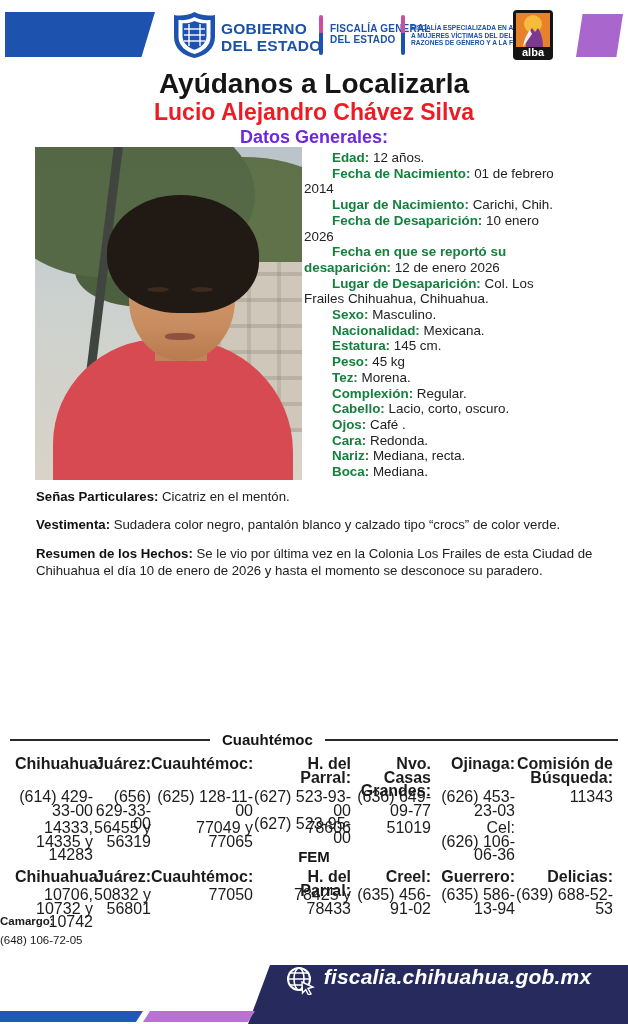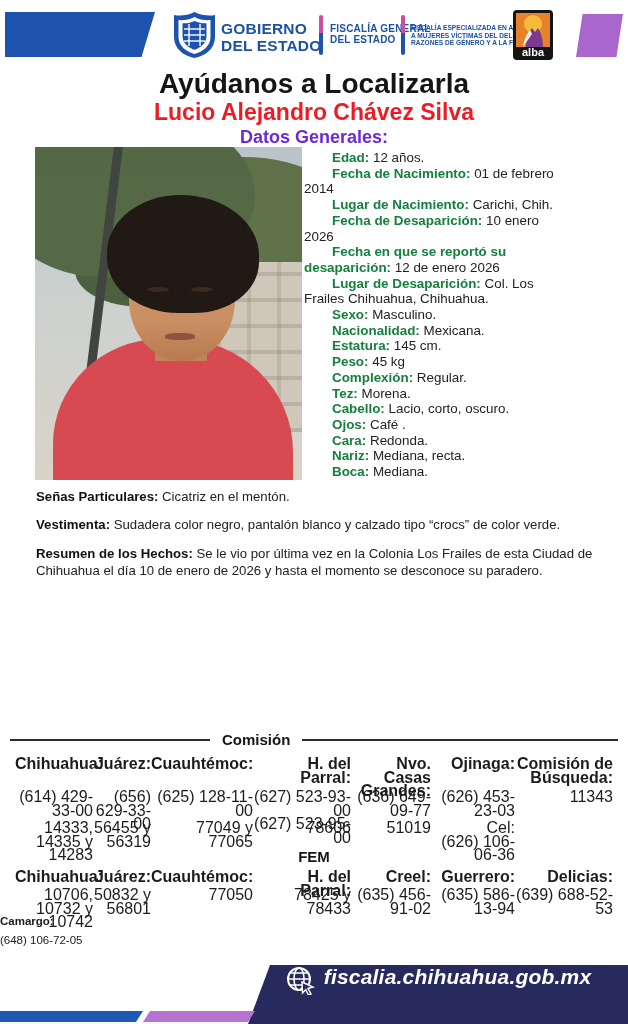--- a/index.html
+++ b/index.html
@@ -165,39 +165,39 @@
     <div class="field"><b>Edad:</b> <span>12 años.</span></div>
     <div class="field"><b>Fecha de Nacimiento:</b> <span>01 de febrero 2014</span></div>
     <div class="field"><b>Lugar de Nacimiento:</b> <span>Carichi, Chih.</span></div>
     <div class="field"><b>Fecha de Desaparición:</b> <span>10 enero 2026</span></div>
     <div class="field"><b>Fecha en que se reportó su desaparición:</b> <span>12 de enero 2026</span></div>
     <div class="field"><b>Lugar de Desaparición:</b> <span>Col. Los Frailes Chihuahua, Chihuahua.</span></div>
     <div class="field"><b>Sexo:</b> <span>Masculino.</span></div>
     <div class="field"><b>Nacionalidad:</b> <span>Mexicana.</span></div>
     <div class="field"><b>Estatura:</b> <span>145 cm.</span></div>
     <div class="field"><b>Peso:</b> <span>45 kg</span></div>
+    <div class="field"><b>Tez:</b> <span>Morena.</span></div>
     <div class="field"><b>Complexión:</b> <span>Regular.</span></div>
-    <div class="field"><b>Tez:</b> <span>Morena.</span></div>
     <div class="field"><b>Cabello:</b> <span>Lacio, corto,  oscuro.</span></div>
     <div class="field"><b>Ojos:</b> <span>Café .</span></div>
     <div class="field"><b>Cara:</b> <span>Redonda.</span></div>
     <div class="field"><b>Nariz:</b> <span>Mediana, recta.</span></div>
     <div class="field"><b>Boca:</b> <span>Mediana.</span></div>
   </div>
 
   <div class="details">
     <div class="detail"><b>Señas Particulares:</b> <span>Cicatriz en el mentón.</span></div>
     <div class="detail" style="margin-bottom:12px"><b>Vestimenta:</b> <span>Sudadera color negro, pantalón blanco y calzado tipo “crocs” de color verde.</span></div>
     <div class="detail"><b>Resumen de los Hechos:</b> <span>Se le vio por última vez en la Colonia Los Frailes de esta Ciudad de Chihuahua el día 10 de enero de 2026 y hasta el momento se desconoce su paradero.</span></div>
   </div>
 
 
   <div class="sec-heading" style="top:731px">
     <span class="rule rule-l"></span>
-    <span class="txt">Comisión</span>
+    <span class="txt">Cuauhtémoc</span>
     <span class="rule rule-r"></span>
   </div>
 
   <div class="grid7 hdr" style="top:757px">
     <div>Chihuahua:</div>
     <div>Juárez:</div>
     <div>Cuauhtémoc:</div>
     <div>H. del Parral:</div>
     <div>Nvo. Casas
 Grandes:</div>

